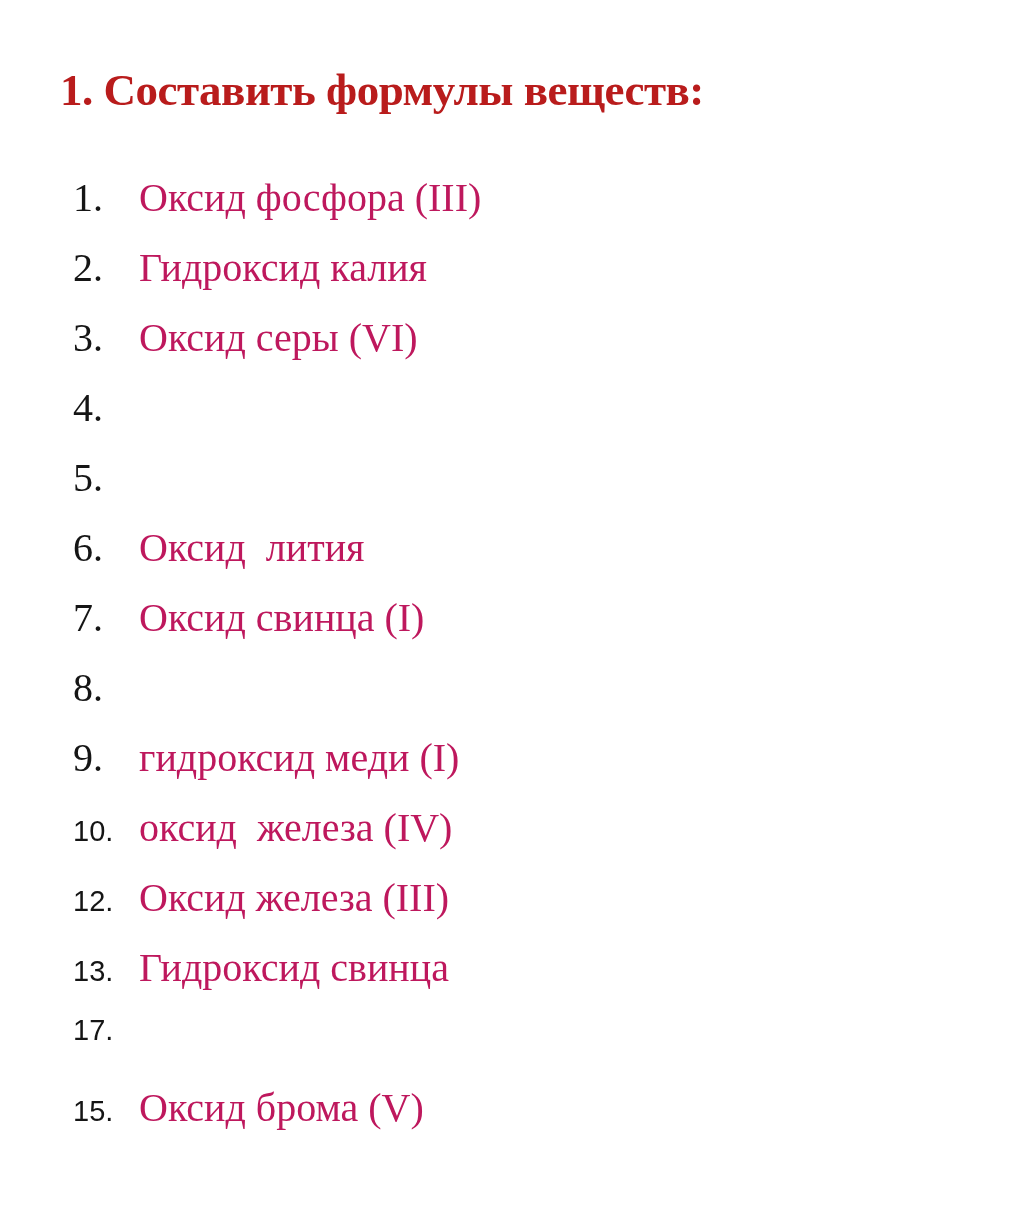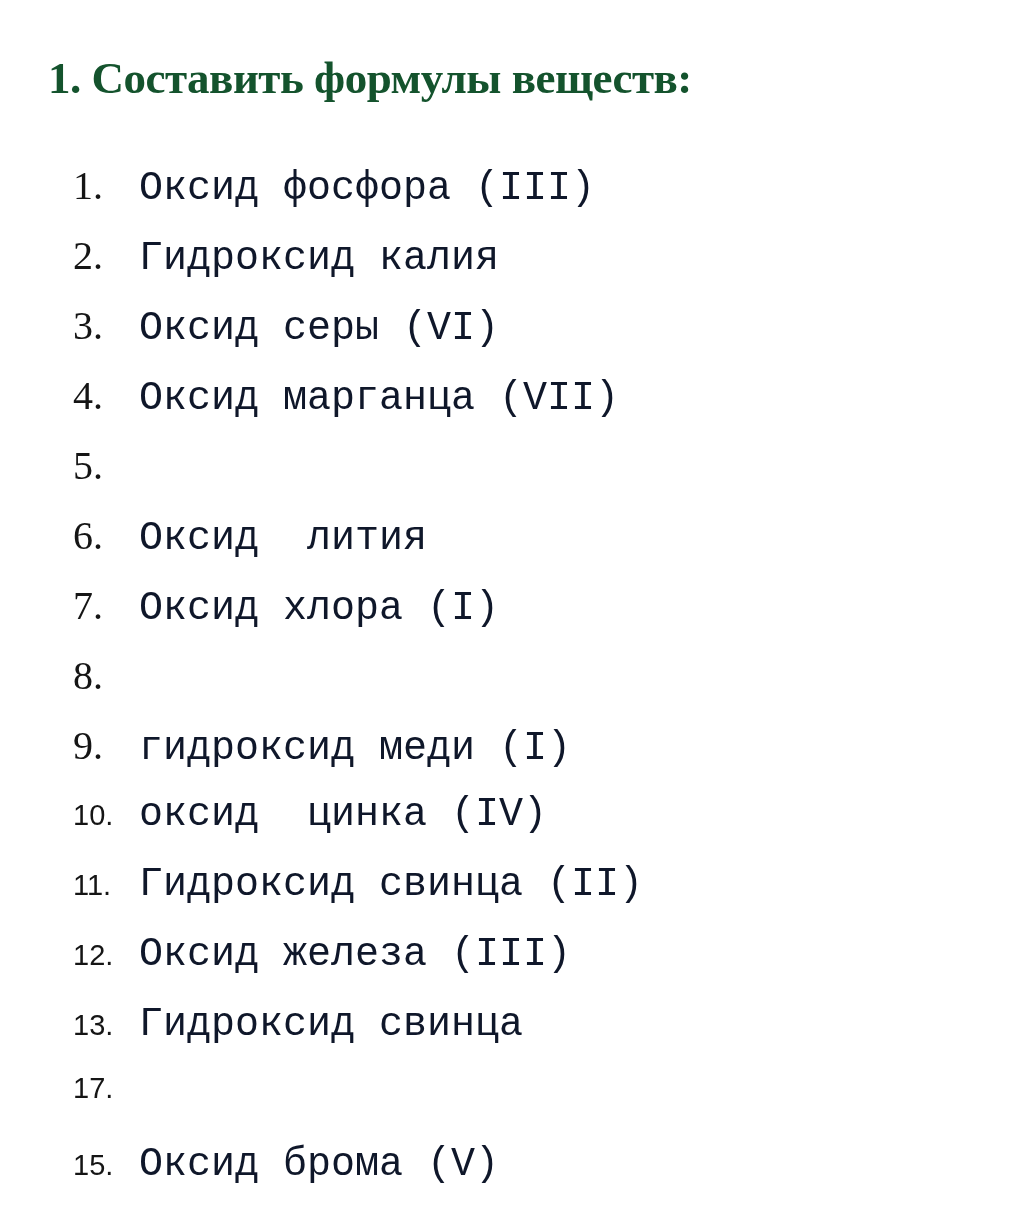--- a/index.html
+++ b/index.html
@@ -12,28 +12,28 @@
     height: 1216px;
     overflow: hidden;
     color: #111111;
   }
   .page {
     position: relative;
     width: 100%;
     height: 100%;
   }
   .doc-title {
-    margin: 0;
+    margin: 12px;
     padding: 52px 0 0 48px;
     font-family: "Liberation Serif", serif;
     font-weight: 700;
     font-size: 45px;
     line-height: 52px;
     letter-spacing: -0.5px;
-    color: #14532d;
+    color: #b91c1c;
     white-space: pre-wrap;
   }
   .task-list {
     margin-top: 58px;
   }
   .list-row {
     display: flex;
     align-items: baseline;
     height: 70px;
   }
@@ -43,23 +43,23 @@
     flex: 0 0 66px;
     font-family: "Liberation Serif", serif;
     font-size: 40px;
     color: #151515;
   }
   .item-number.two-digit {
     font-family: "Liberation Sans", sans-serif;
     font-size: 29px;
   }
   .item-text {
-    font-family: Liberation Mono, monospace;
+    font-family: Liberation Serif, serif;
     font-size: 40px;
-    color: #0f172a;
+    color: #be185d;
     white-space: pre-wrap;
   }
 </style>
 </head>
 <body>
 
 <div class="page">
 
   <h1 class="doc-title">1. Составить формулы веществ:</h1>
 
@@ -74,55 +74,50 @@
       <span class="item-text">Гидроксид калия</span>
     </div>
 
     <div class="list-row">
       <span class="item-number">3.</span>
       <span class="item-text">Оксид серы (VI)</span>
     </div>
 
     <div class="list-row">
       <span class="item-number">4.</span>
-      <span class="item-text">Оксид марганца (VII)</span>
     </div>
 
     <div class="list-row">
       <span class="item-number">5.</span>
     </div>
 
     <div class="list-row">
       <span class="item-number">6.</span>
       <span class="item-text">Оксид  лития</span>
     </div>
 
     <div class="list-row">
       <span class="item-number">7.</span>
-      <span class="item-text">Оксид хлора (I)</span>
+      <span class="item-text">Оксид свинца (I)</span>
     </div>
 
     <div class="list-row">
       <span class="item-number">8.</span>
     </div>
 
     <div class="list-row">
       <span class="item-number">9.</span>
       <span class="item-text">гидроксид меди (I)</span>
     </div>
 
     <div class="list-row">
       <span class="item-number two-digit">10.</span>
-      <span class="item-text">оксид  цинка (IV)</span>
+      <span class="item-text">оксид  железа (IV)</span>
     </div>
 
-    <div class="list-row">
-      <span class="item-number two-digit">11.</span>
-      <span class="item-text">Гидроксид свинца (II)</span>
-    </div>
 
     <div class="list-row">
       <span class="item-number two-digit">12.</span>
       <span class="item-text">Оксид железа (III)</span>
     </div>
 
     <div class="list-row">
       <span class="item-number two-digit">13.</span>
       <span class="item-text">Гидроксид свинца</span>
     </div>

